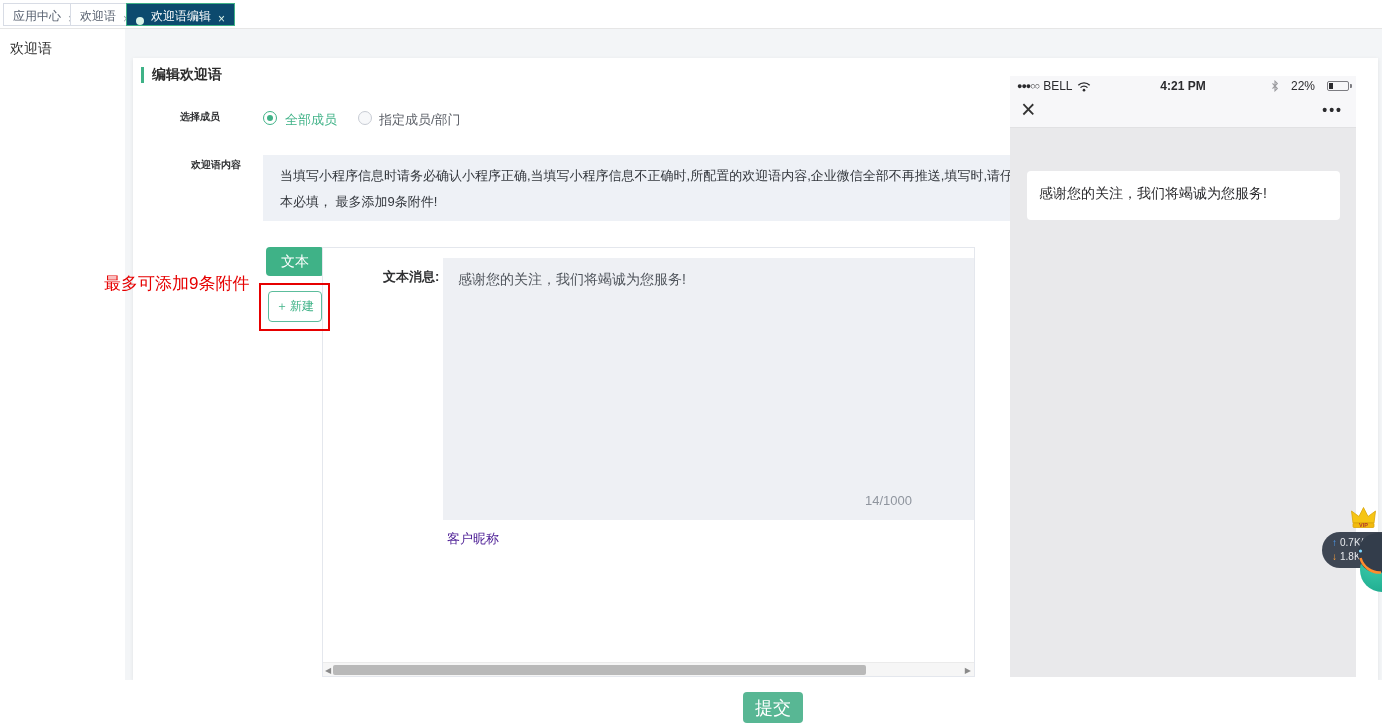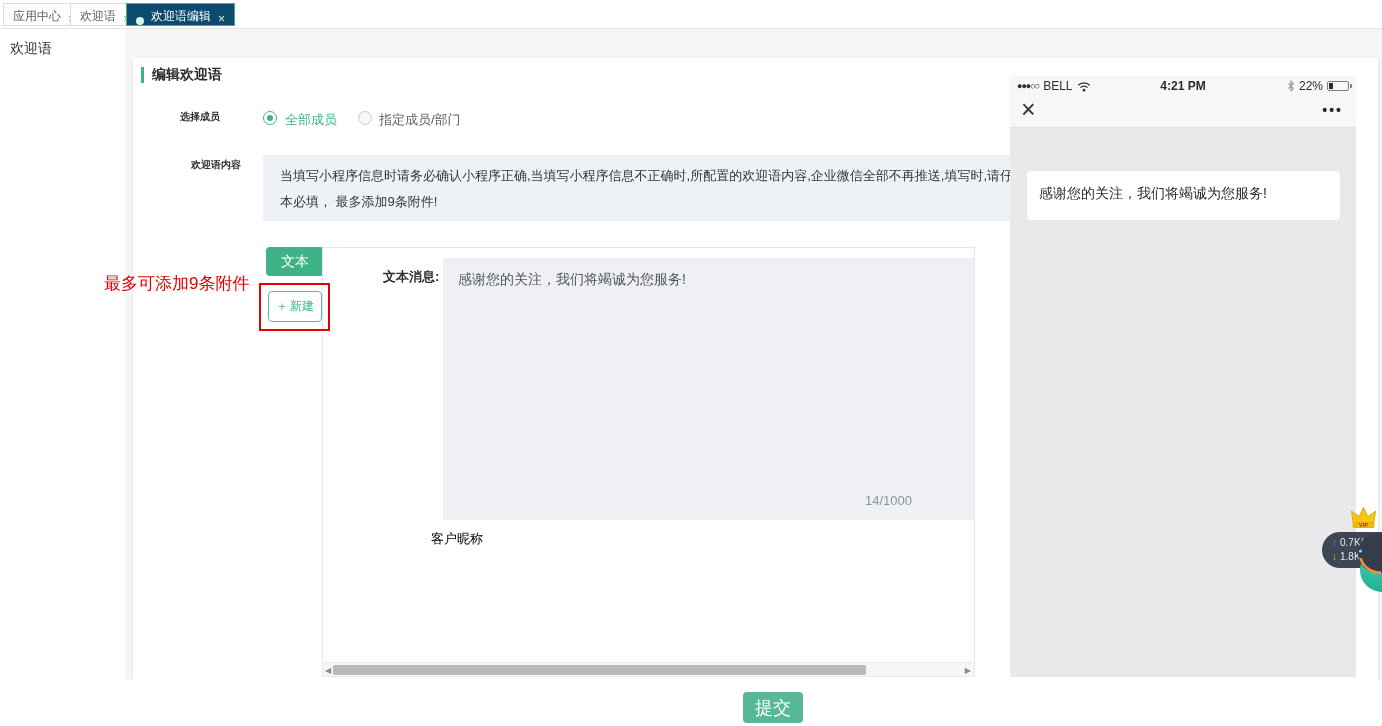--- a/index.html
+++ b/index.html
@@ -46,38 +46,38 @@
              border-radius:4px; color:#3fb287; font-size:12px; display:flex; align-items:center; justify-content:center; cursor:pointer; }
   .new-btn .plus { margin-right:2px; font-size:12px; }
   .annot-box { position:absolute; left:126px; top:225px; width:71px; height:48px; border:2px solid #e60000; z-index:6; pointer-events:none; }
   .annot-text { position:absolute; left:104px; top:272px; font-size:17px; color:#e60000; z-index:6; white-space:nowrap; }
   
   .panel { position:absolute; left:189px; top:189px; width:653px; height:430px; border:1px solid #e4e7ed; background:#fff; }
   .msg-lbl { position:absolute; left:60px; top:20px; font-size:13px; font-weight:bold; color:#303133; }
   .msg-box { position:absolute; left:120px; top:10px; width:531px; height:262px; background:#eef0f4; cursor:text; }
   .msg-text { position:absolute; left:15px; top:10px; right:15px; font-size:14px; color:#50555c; line-height:22px; }
   .msg-count { position:absolute; right:62px; bottom:12px; font-size:13px; color:#8f959e; }
-  .nick-link { position:absolute; left:108px; top:282px; font-size:13px; color:#000000; cursor:pointer; }
+  .nick-link { position:absolute; left:124px; top:282px; font-size:13px; color:#4c1d95; cursor:pointer; }
   
   .hscroll { position:absolute; left:0; right:0; bottom:0; height:14px; background:#f6f6f6; border-top:1px solid #ebebeb; }
   .hscroll .thumb { position:absolute; left:10px; top:2px; width:533px; height:10px; background:#b9b9b9; border-radius:2px; cursor:pointer; }
   .hscroll .arr { position:absolute; top:2px; font-size:8px; color:#8a8a8a; line-height:11px; cursor:pointer; }
   .hscroll .arr.l { left:2px; } .hscroll .arr.r { right:3px; }
   
   .footer { position:absolute; left:0; top:680px; width:1382px; height:46px; background:#fff; }
   .submit-btn { position:absolute; left:743px; top:12px; width:60px; height:31px; background:#58b794; border:none;
                 border-radius:4px; color:#fff; font-size:18px; cursor:pointer; font-family:inherit; }
   
   .phone { position:absolute; left:1010px; top:76px; width:346px; height:601px; }
   .statusbar { position:absolute; left:0; top:0; width:346px; height:20px; background:#f7f7f9;
                display:flex; align-items:center; font-size:12px; color:#2b2b2e; padding:0 7px; }
   .sb-left { display:flex; align-items:center; gap:4px; }
   .sb-dots { font-size:9px; letter-spacing:-1px; color:#2b2b2e; }
   .sb-time { position:absolute; left:0; right:0; text-align:center; font-weight:bold; font-size:12px; }
-  .sb-right { margin-left:auto; display:flex; align-items:center; gap:4px; z-index:2; }
+  .sb-right { margin-left:auto; display:flex; align-items:center; gap:12px; z-index:2; }
   .battery { position:relative; width:22px; height:10px; border:1px solid #7d7d82; border-radius:2px; }
   .battery::after { content:""; position:absolute; right:-4px; top:2px; width:2px; height:4px; background:#7d7d82; border-radius:0 1px 1px 0; }
   .battery .fill { position:absolute; left:1px; top:1px; width:4px; height:6px; background:#2b2b2e; }
   .phone-nav { position:absolute; left:0; top:20px; width:346px; height:32px; background:#f7f7f9; border-bottom:1px solid #e1e1e3; }
   .phone-close { position:absolute; left:11px; top:-1px; font-size:25px; font-weight:400; color:#333; }
   .phone-more { position:absolute; right:13px; top:6px; font-size:14px; font-weight:bold; letter-spacing:2px; color:#2b2b2e; }
   .phone-body { position:absolute; left:0; top:52px; width:346px; height:549px; background:#e9e9eb; }
   .bubble { position:absolute; left:17px; top:43px; width:313px; min-height:49px; background:#fff; border-radius:4px;
             padding:14px 12px; font-size:14px; color:#2b2b2e; }
   

